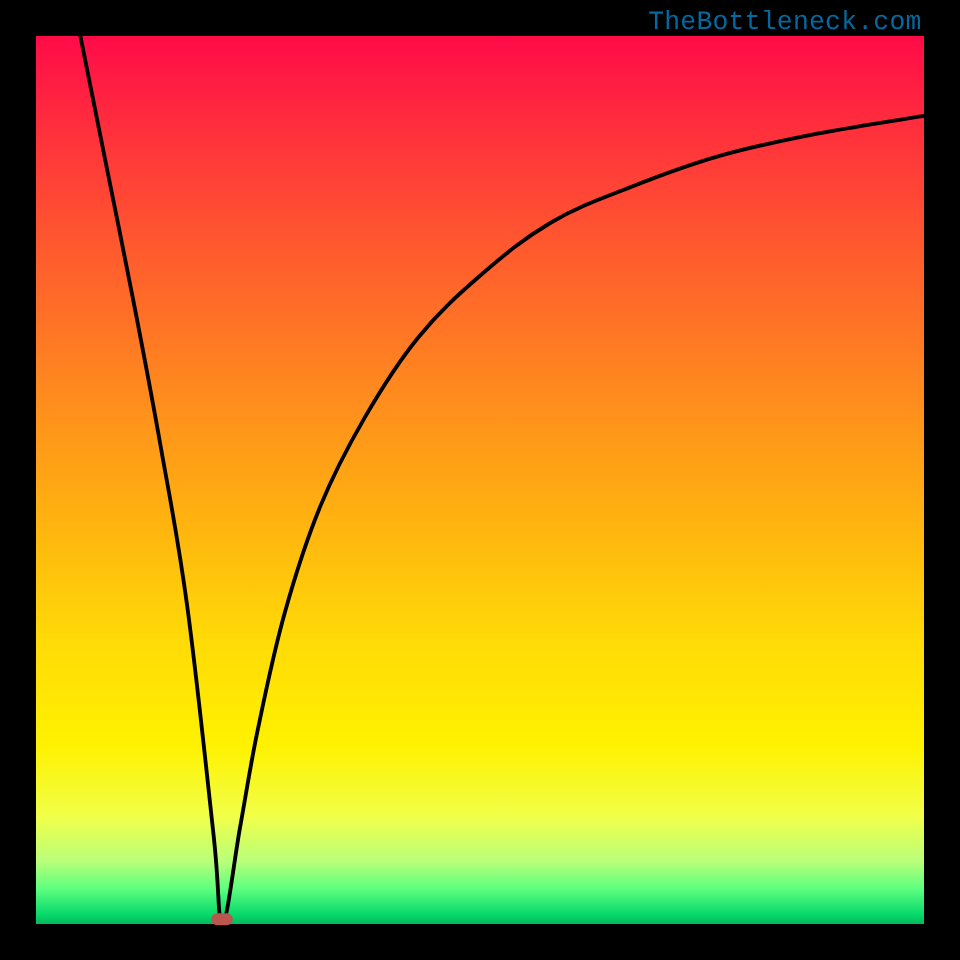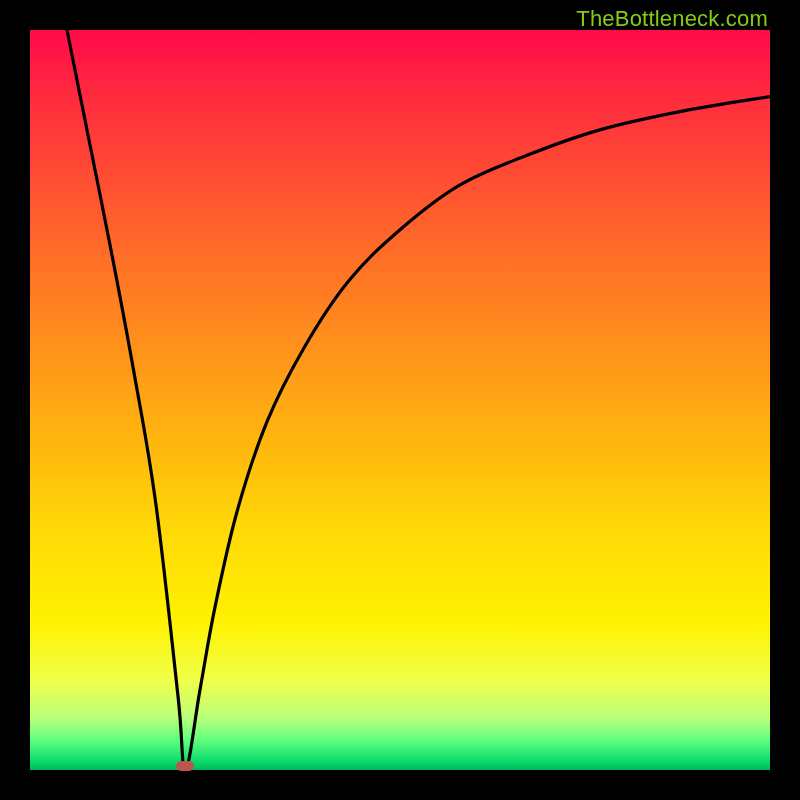--- a/index.html
+++ b/index.html
@@ -37,25 +37,25 @@
       #b8ff7a 93%,
       #5eff7e 96%,
       #05d86b 99%,
       #03b85b 100%
     );
   }
   .watermark {
     position: absolute;
     top: 6px;
     right: 32px;
-    color: #84cc16;
+    color: #0369a1;
     font-size: 22px;
     font-weight: 500;
     letter-spacing: 0.2px;
-    font-family: Liberation Sans, sans-serif;
+    font-family: Liberation Mono, monospace;
   }
   svg.curve {
     position: absolute;
     left: 0;
     top: 0;
     width: 740px;
     height: 740px;
   }
   .marker {
     position: absolute;

